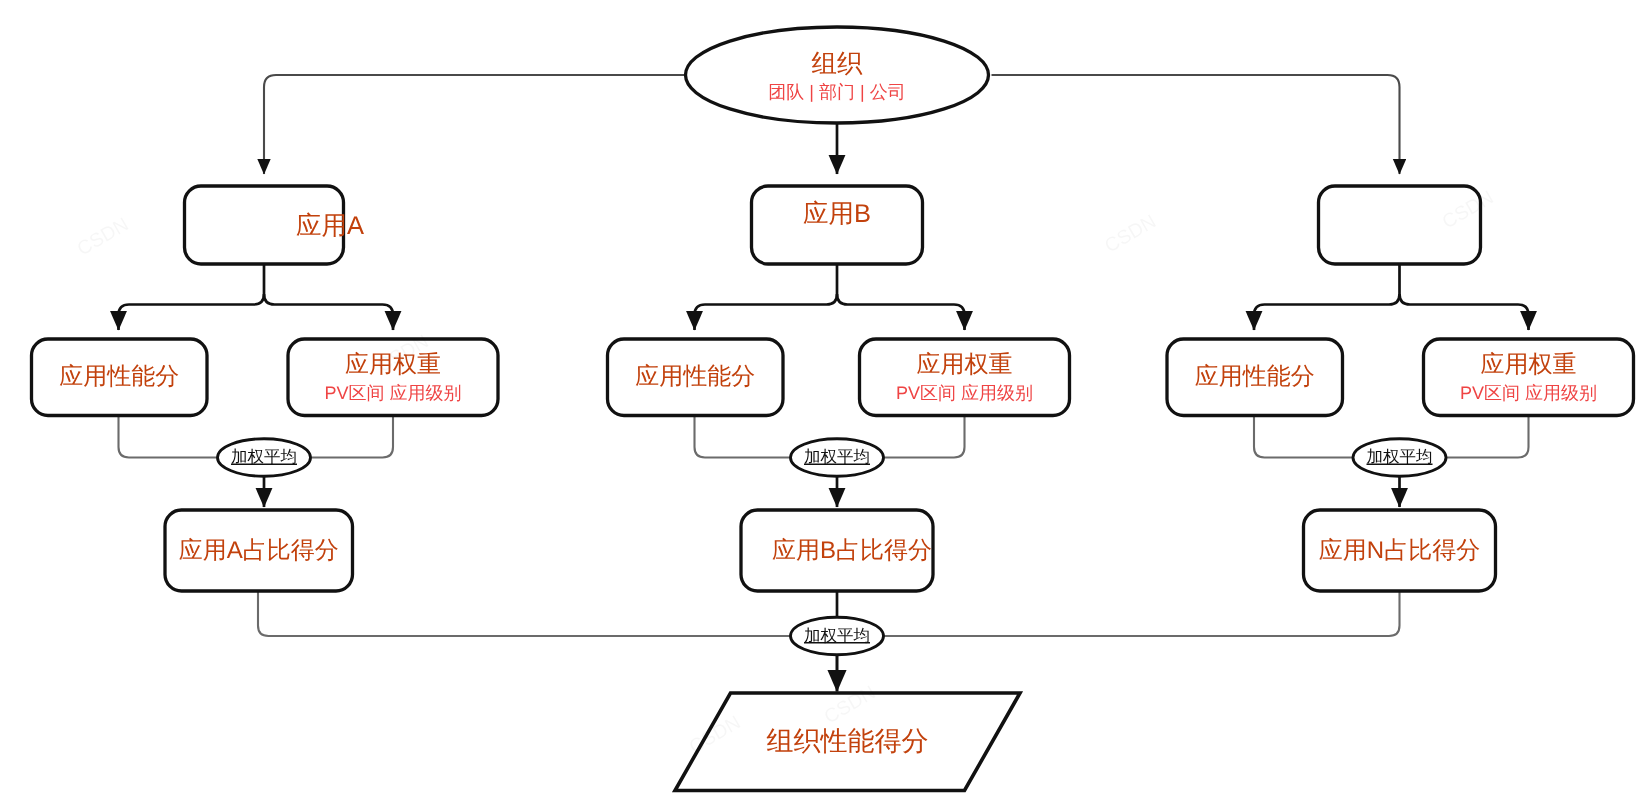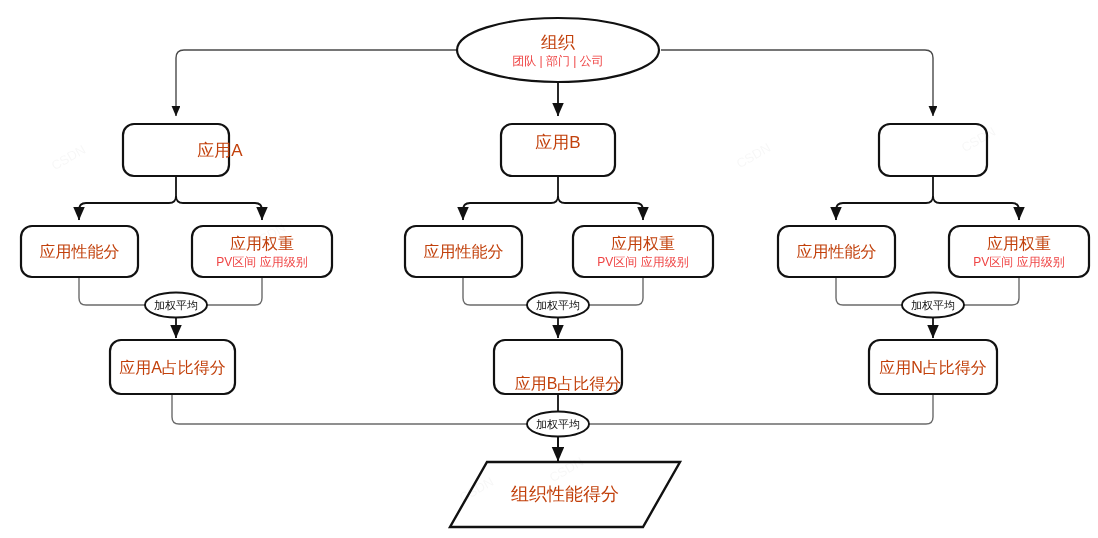--- a/index.html
+++ b/index.html
@@ -11,21 +11,21 @@
   #stage{position:relative;width:1098px;height:538px;background:#fff;}
   svg.layer{position:absolute;left:0;top:0;width:1098px;height:538px;}
   .node-text{
     position:absolute;display:flex;flex-direction:column;
     align-items:center;justify-content:center;
     text-align:center;pointer-events:none;
   }
   .t-main{font-size:17px;line-height:21px;color:#c2410c;white-space:nowrap;}
   .t-main.sm{font-size:16px;}
   .t-sub{font-size:12px;line-height:15px;color:#ef4444;white-space:nowrap;margin-top:1px;}
-  .t-pill{font-size:11px;line-height:13px;color:#111;white-space:nowrap;}
+  .t-pill{font-size:11px;line-height:13px;color:#111;white-space:nowrap;text-decoration:underline;}
   .wm{position:absolute;color:rgba(0,0,0,0.035);font-size:13px;
       transform:rotate(-30deg);white-space:nowrap;pointer-events:none;}
 </style>
 </head>
 <body>
 
 <div id="stage">
 
   <svg class="layer" viewBox="0 0 1098 538">
     <defs>
@@ -155,21 +155,21 @@
   <div class="node-text" style="left:527px;top:293px;width:62px;height:25px;">
     <div class="t-pill">加权平均</div>
   </div>
   <div class="node-text" style="left:902px;top:293px;width:62px;height:25px;">
     <div class="t-pill">加权平均</div>
   </div>
 
   <div class="node-text" style="left:110px;top:340px;width:125px;height:54px;text-align:right;">
     <div class="t-main sm">应用A占比得分</div>
   </div>
-  <div class="node-text" style="left:494px;top:340px;width:148px;height:54px;justify-content:flex-end;">
+  <div class="node-text" style="left:494px;top:340px;width:148px;height:54px;">
     <div class="t-main sm">应用B占比得分</div>
   </div>
   <div class="node-text" style="left:869px;top:340px;width:128px;height:54px;">
     <div class="t-main sm">应用N占比得分</div>
   </div>
 
   <div class="node-text" style="left:527px;top:412px;width:62px;height:25px;">
     <div class="t-pill">加权平均</div>
   </div>
 

